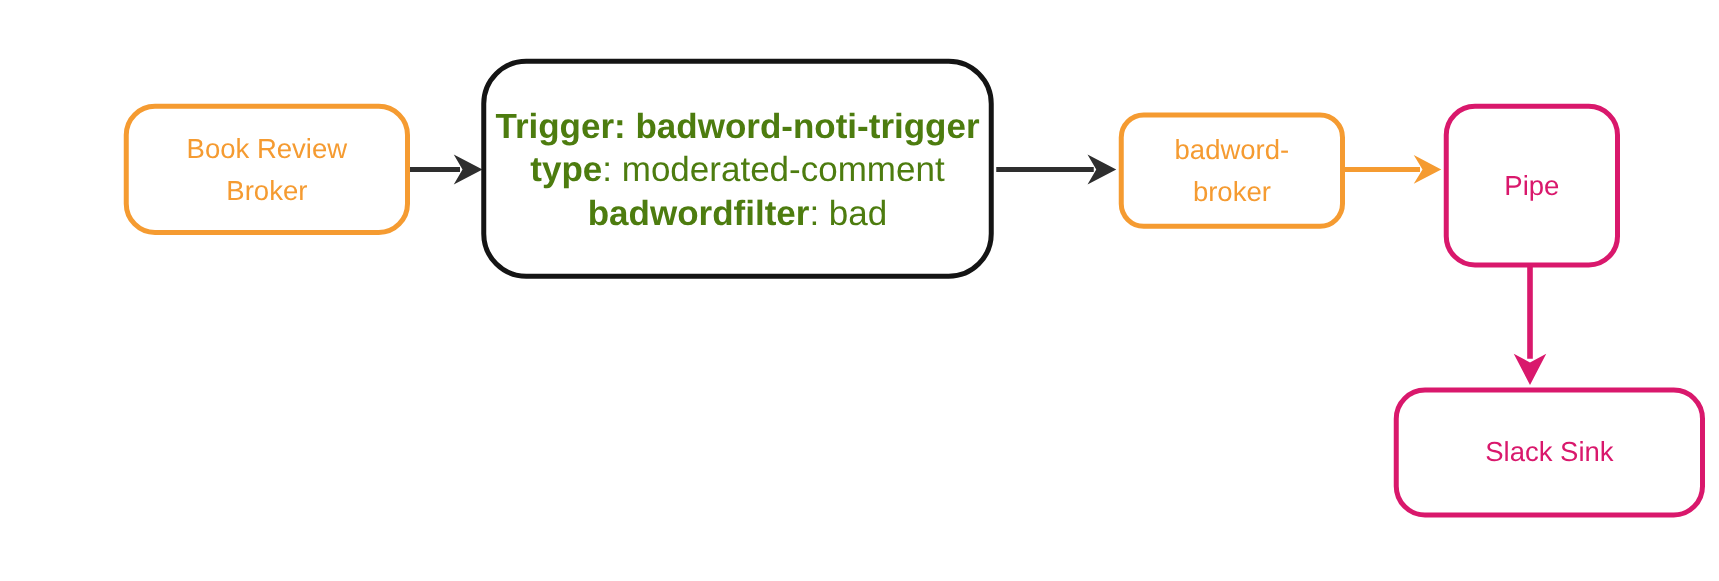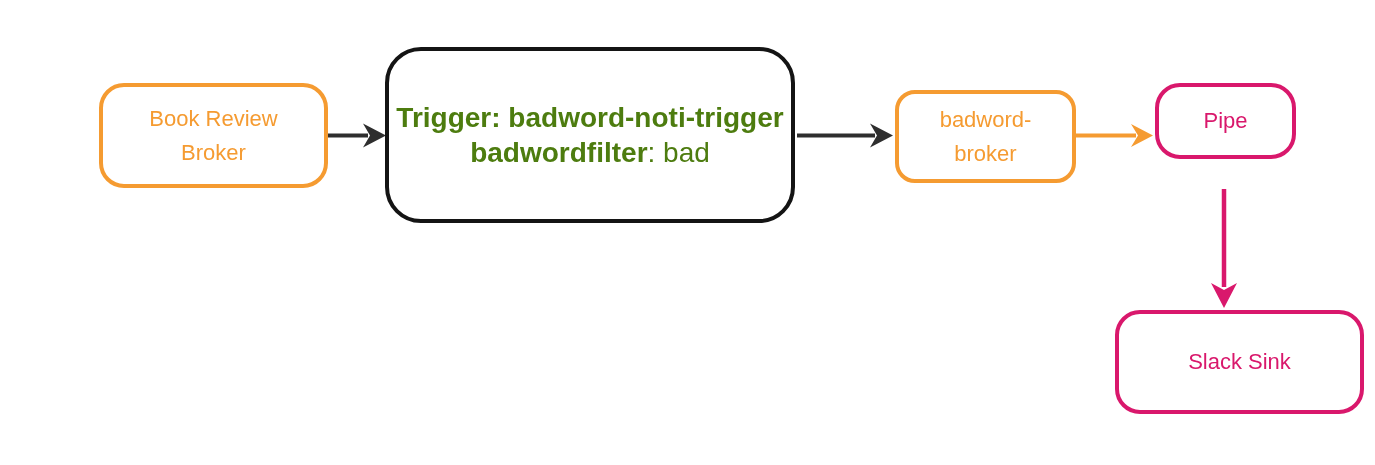--- a/index.html
+++ b/index.html
@@ -60,21 +60,21 @@
     color: #4d7c0f;
     font-size: 28px;
     line-height: 35px;
     border-radius: 36px;
   }
   .node-black .line b { font-weight: bold; }
 
   #node-book-review-broker { left: 55px;  top: 83px;  width: 229px; height: 105px; margin-left: 44px; }
   #node-trigger            { left: 385px; top: 47px;  width: 410px; height: 176px; }
   #node-badword-broker     { left: 895px; top: 90px;  width: 181px; height: 93px; border-radius: 20px; }
-  #node-pipe               { left: 1155px; top: 83px; width: 141px; height: 76px; }
+  #node-pipe               { left: 1155px; top: 83px; width: 141px; height: 131px; }
   #node-slack-sink         { left: 1115px; top: 310px; width: 249px; height: 104px; }
 </style>
 </head>
 <body>
 
 <div class="canvas">
 
   <svg class="edges" viewBox="0 0 1375 465" xmlns="http://www.w3.org/2000/svg">
     <g>
       <line x1="288" y1="135.5" x2="368" y2="135.5" stroke="#2e2e2e" stroke-width="4"></line>
@@ -94,20 +94,21 @@
     </g>
   </svg>
 
   <div class="node node-orange" id="node-book-review-broker">
     <div class="line">Book Review</div>
     <div class="line">Broker</div>
   </div>
 
   <div class="node node-black" id="node-trigger">
     <div class="line"><b>Trigger: badword-noti-trigger</b></div>
+    <div class="line"><b>type</b><span>: moderated-comment</span></div>
     <div class="line"><b>badwordfilter</b><span>: bad</span></div>
   </div>
 
   <div class="node node-orange" id="node-badword-broker">
     <div class="line">badword-</div>
     <div class="line">broker</div>
   </div>
 
   <div class="node node-pink" id="node-pipe">
     <div class="line">Pipe</div>

